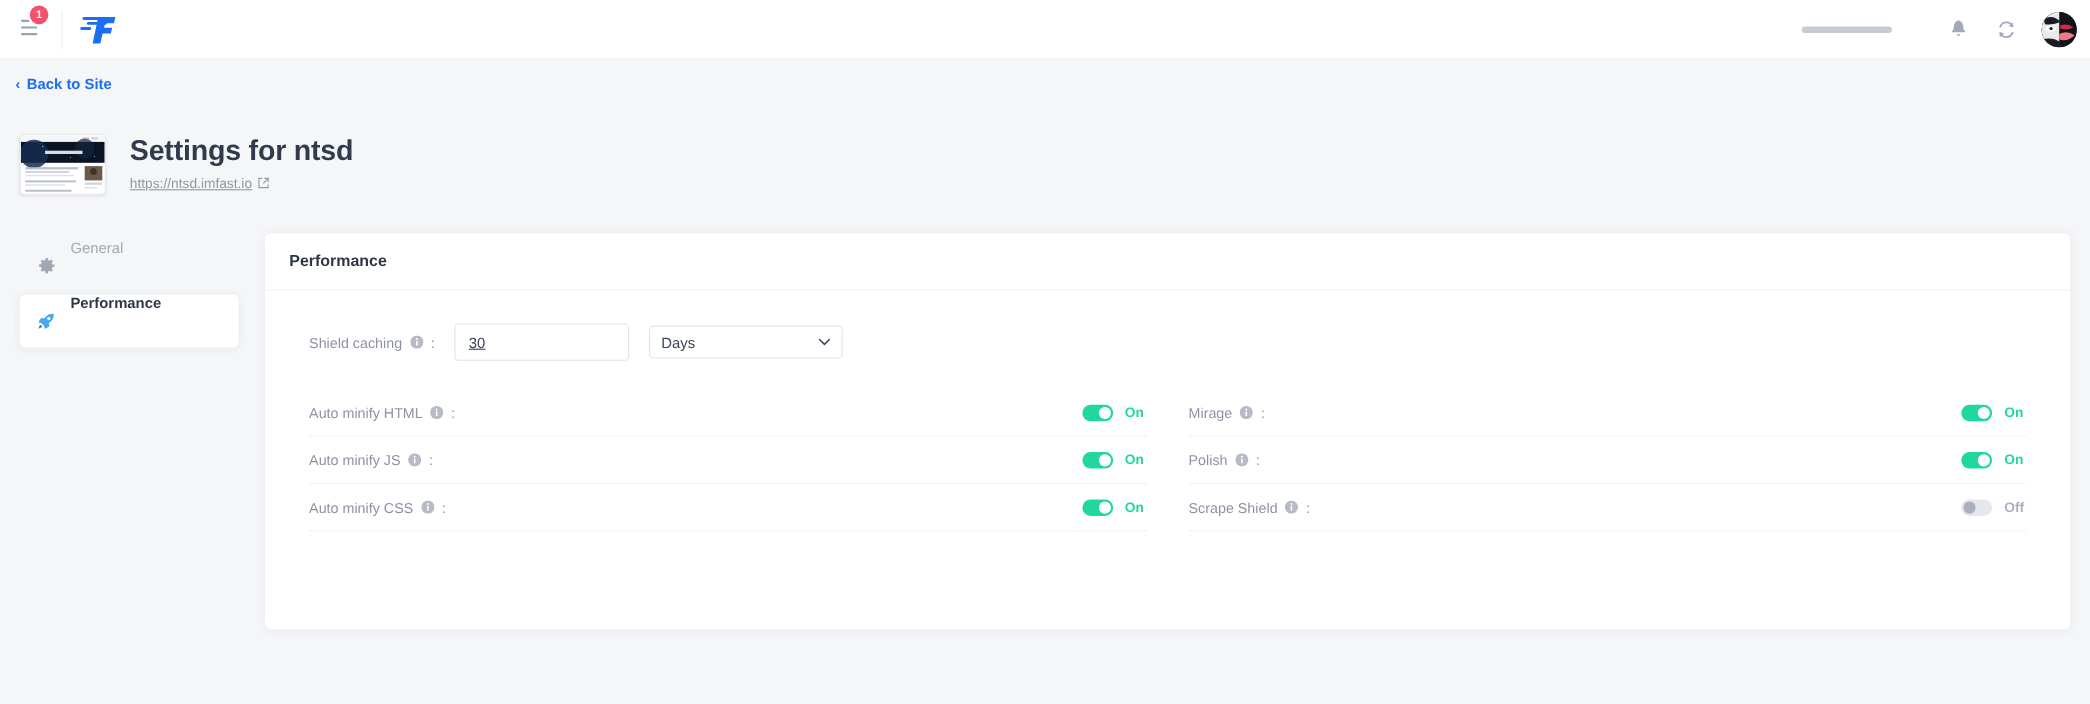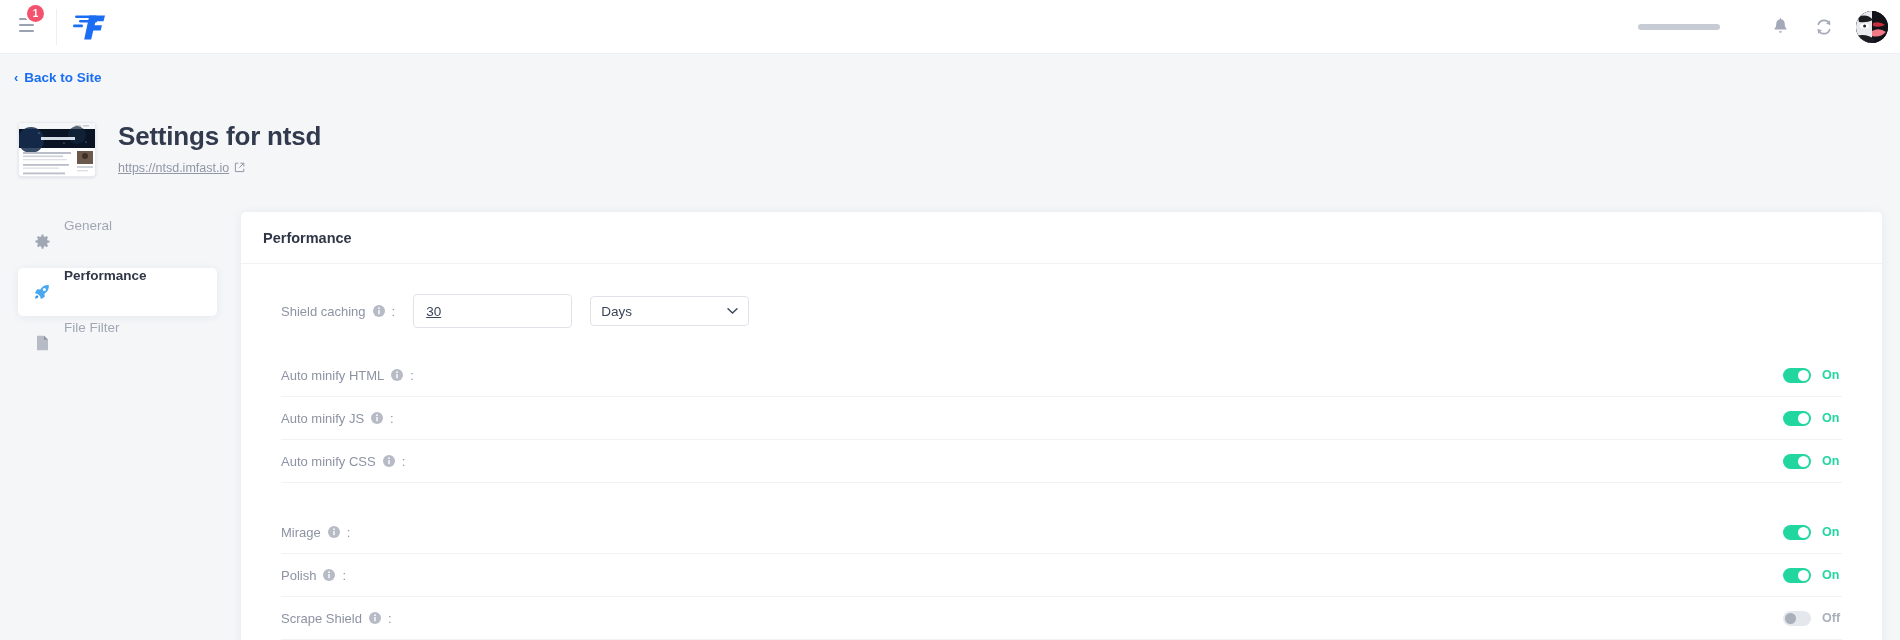--- a/index.html
+++ b/index.html
@@ -239,21 +239,21 @@
     padding: 0 12px;
     font-size: 13.5px;
     font-family: "Liberation Sans", sans-serif;
     color: #3b4559;
     background: #fff;
     outline: none;
     text-decoration: underline;
   }
   .select-wrap { position: relative; }
   select.unit-select {
-    width: 159px;
+    width: 176px;
     height: 30px;
     border: 1px solid #dfe3e9;
     border-radius: 4px;
     padding: 0 10px;
     font-size: 13.5px;
     font-family: "Liberation Sans", sans-serif;
     color: #3b4559;
     background: #fff;
     outline: none;
     appearance: none;
@@ -263,22 +263,21 @@
     position: absolute;
     right: 11px;
     top: 50%;
     transform: translateY(-50%);
     pointer-events: none;
   }
 
   
   .toggle-grid {
     display: flex;
-    gap: 28px;
-    flex-direction: column;
+    gap: 38px;
   }
   .toggle-col { flex: 1; }
   .toggle-row {
     display: flex;
     align-items: center;
     height: 43px;
     border-bottom: 1px solid #f0f2f5;
   }
   .toggle-row .right {
     margin-left: auto;
@@ -435,29 +434,20 @@
       <span class="nav-ico">
         <svg width="16" height="16" viewBox="0 0 16 16">
           <path d="M14.8 1.2c-2.8-.4-5.6.7-7.4 2.9L6.2 5.6 4 5.2c-.4-.1-.8.1-1 .4L1.3 8.3c-.3.4-.1 1 .4 1.1l2 .5 2.4 2.4.5 2c.1.5.7.7 1.1.4l2.7-1.7c.3-.2.5-.6.4-1l-.4-2.2 1.5-1.2c2.2-1.8 3.3-4.6 2.9-7.4z" fill="#49a8f0"></path>
           <circle cx="10.4" cy="5.6" r="1.5" fill="#fff"></circle>
           <path d="M1.2 14.8c1-.3 2.1-.6 2.7-1.2.5-.5.5-1.3 0-1.8s-1.3-.5-1.8 0c-.6.6-.9 1.8-.9 3z" fill="#2f8fdd"></path>
         </svg>
       </span>
       <span>Performance</span>
     </div>
 
-    <div class="nav-item">
-      <span class="nav-ico">
-        <svg width="13" height="16" viewBox="0 0 13 16">
-          <path d="M1 .8h7l4 4v10.4H1z" fill="#b6bbc6"></path>
-          <path d="M8 .8l4 4H8z" fill="#8e949f"></path>
-        </svg>
-      </span>
-      <span>File Filter</span>
-    </div>
   </div>
 
   <div class="card">
     <div class="card-head">Performance</div>
 
     <div class="card-body">
 
       <div class="field-row">
         <span class="field-label">
           <span>Shield caching</span>

